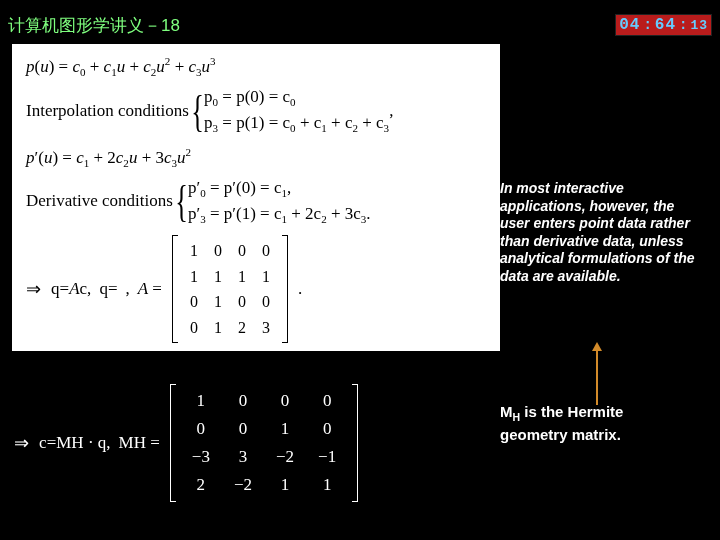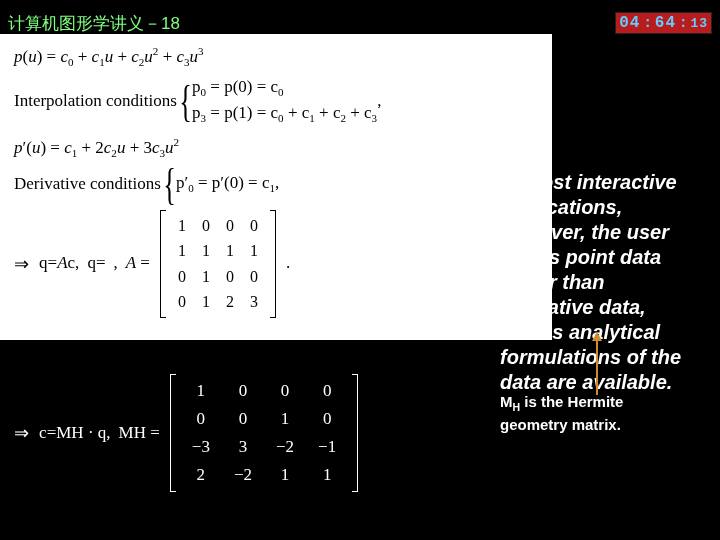--- a/index.html
+++ b/index.html
@@ -9,22 +9,21 @@
     background: #000;
     font-family: "Times New Roman", serif;
     position: relative;
     overflow: hidden;
   }
   .titlebar {
     display: flex;
     justify-content: space-between;
     align-items: center;
     padding: 8px 8px 2px 8px;
-    height: 28px;
-    margin-top: 6px;
+    height: 44px;
   }
   .title {
     color: #7fff7f;
     font-family: Arial, sans-serif;
     font-size: 17px;
     letter-spacing: 0;
   }
   .clock {
     display: flex;
     align-items: center;
@@ -40,26 +39,26 @@
   .clock .colon { color: #6cf; font-size: 14px; padding: 0 1px; }
 
   .content {
     position: relative;
     width: 100%;
     height: calc(100% - 28px);
   }
 
   .mathpanel {
     position: absolute;
-    left: 0;
+    left: 12px;
     top: 0;
-    width: 552px;
+    width: 488px;
     background: #fff;
     color: #000;
-    padding: 10px 12px 22px 14px;
+    padding: 10px 12px 8px 14px;
     font-size: 17px;
     line-height: 1.35;
   }
   .mathpanel .row { margin-bottom: 6px; }
   .mathpanel .sub { font-size: 0.65em; vertical-align: sub; }
   .mathpanel .sup { font-size: 0.65em; vertical-align: super; }
 
   .brace-block { display: flex; align-items: center; margin: 4px 0 8px 0; }
   .brace-label { font-size: 17px; }
   .brace {
@@ -112,21 +111,21 @@
   .lower .bmatrix .br { border-color: #fff; }
   .lower .bmatrix td { color: #fff; padding: 4px 12px; font-size: 17px;}
 
   .sidebox {
     position: absolute;
     right: 20px;
     top: 136px;
     width: 200px;
     color: #fff;
     font-family: Arial, sans-serif;
-    font-size: 20px;
+    font-size: 14px;
     font-style: italic;
     font-weight: bold;
     line-height: 1.25;
   }
 
   .caption {
     position: absolute;
     right: 40px;
     top: 358px;
     width: 180px;
@@ -191,20 +190,21 @@
 
     <div class="row">
       <i>p</i>′(<i>u</i>) = <i>c</i><span class="sub">1</span> + 2<i>c</i><span class="sub">2</span><i>u</i> + 3<i>c</i><span class="sub">3</span><i>u</i><span class="sup">2</span>
     </div>
 
     <div class="brace-block">
       <span class="brace-label">Derivative conditions</span>
       <span class="brace">{</span>
       <div class="brace-body">
         <div>p′<span class="sub">0</span> = p′(0) = c<span class="sub">1</span>,</div>
+        <div>p′<span class="sub">3</span> = p′(1) = c<span class="sub">1</span> + 2c<span class="sub">2</span> + 3c<span class="sub">3</span>.</div>
       </div>
     </div>
 
     <div class="eqline">
       <span class="implies">⇒</span>
       <span>q=<i>A</i>c,</span>
       <span>q=</span>
       <span>,</span>
       <span><i>A</i> =</span>
       <span class="bmatrix">

